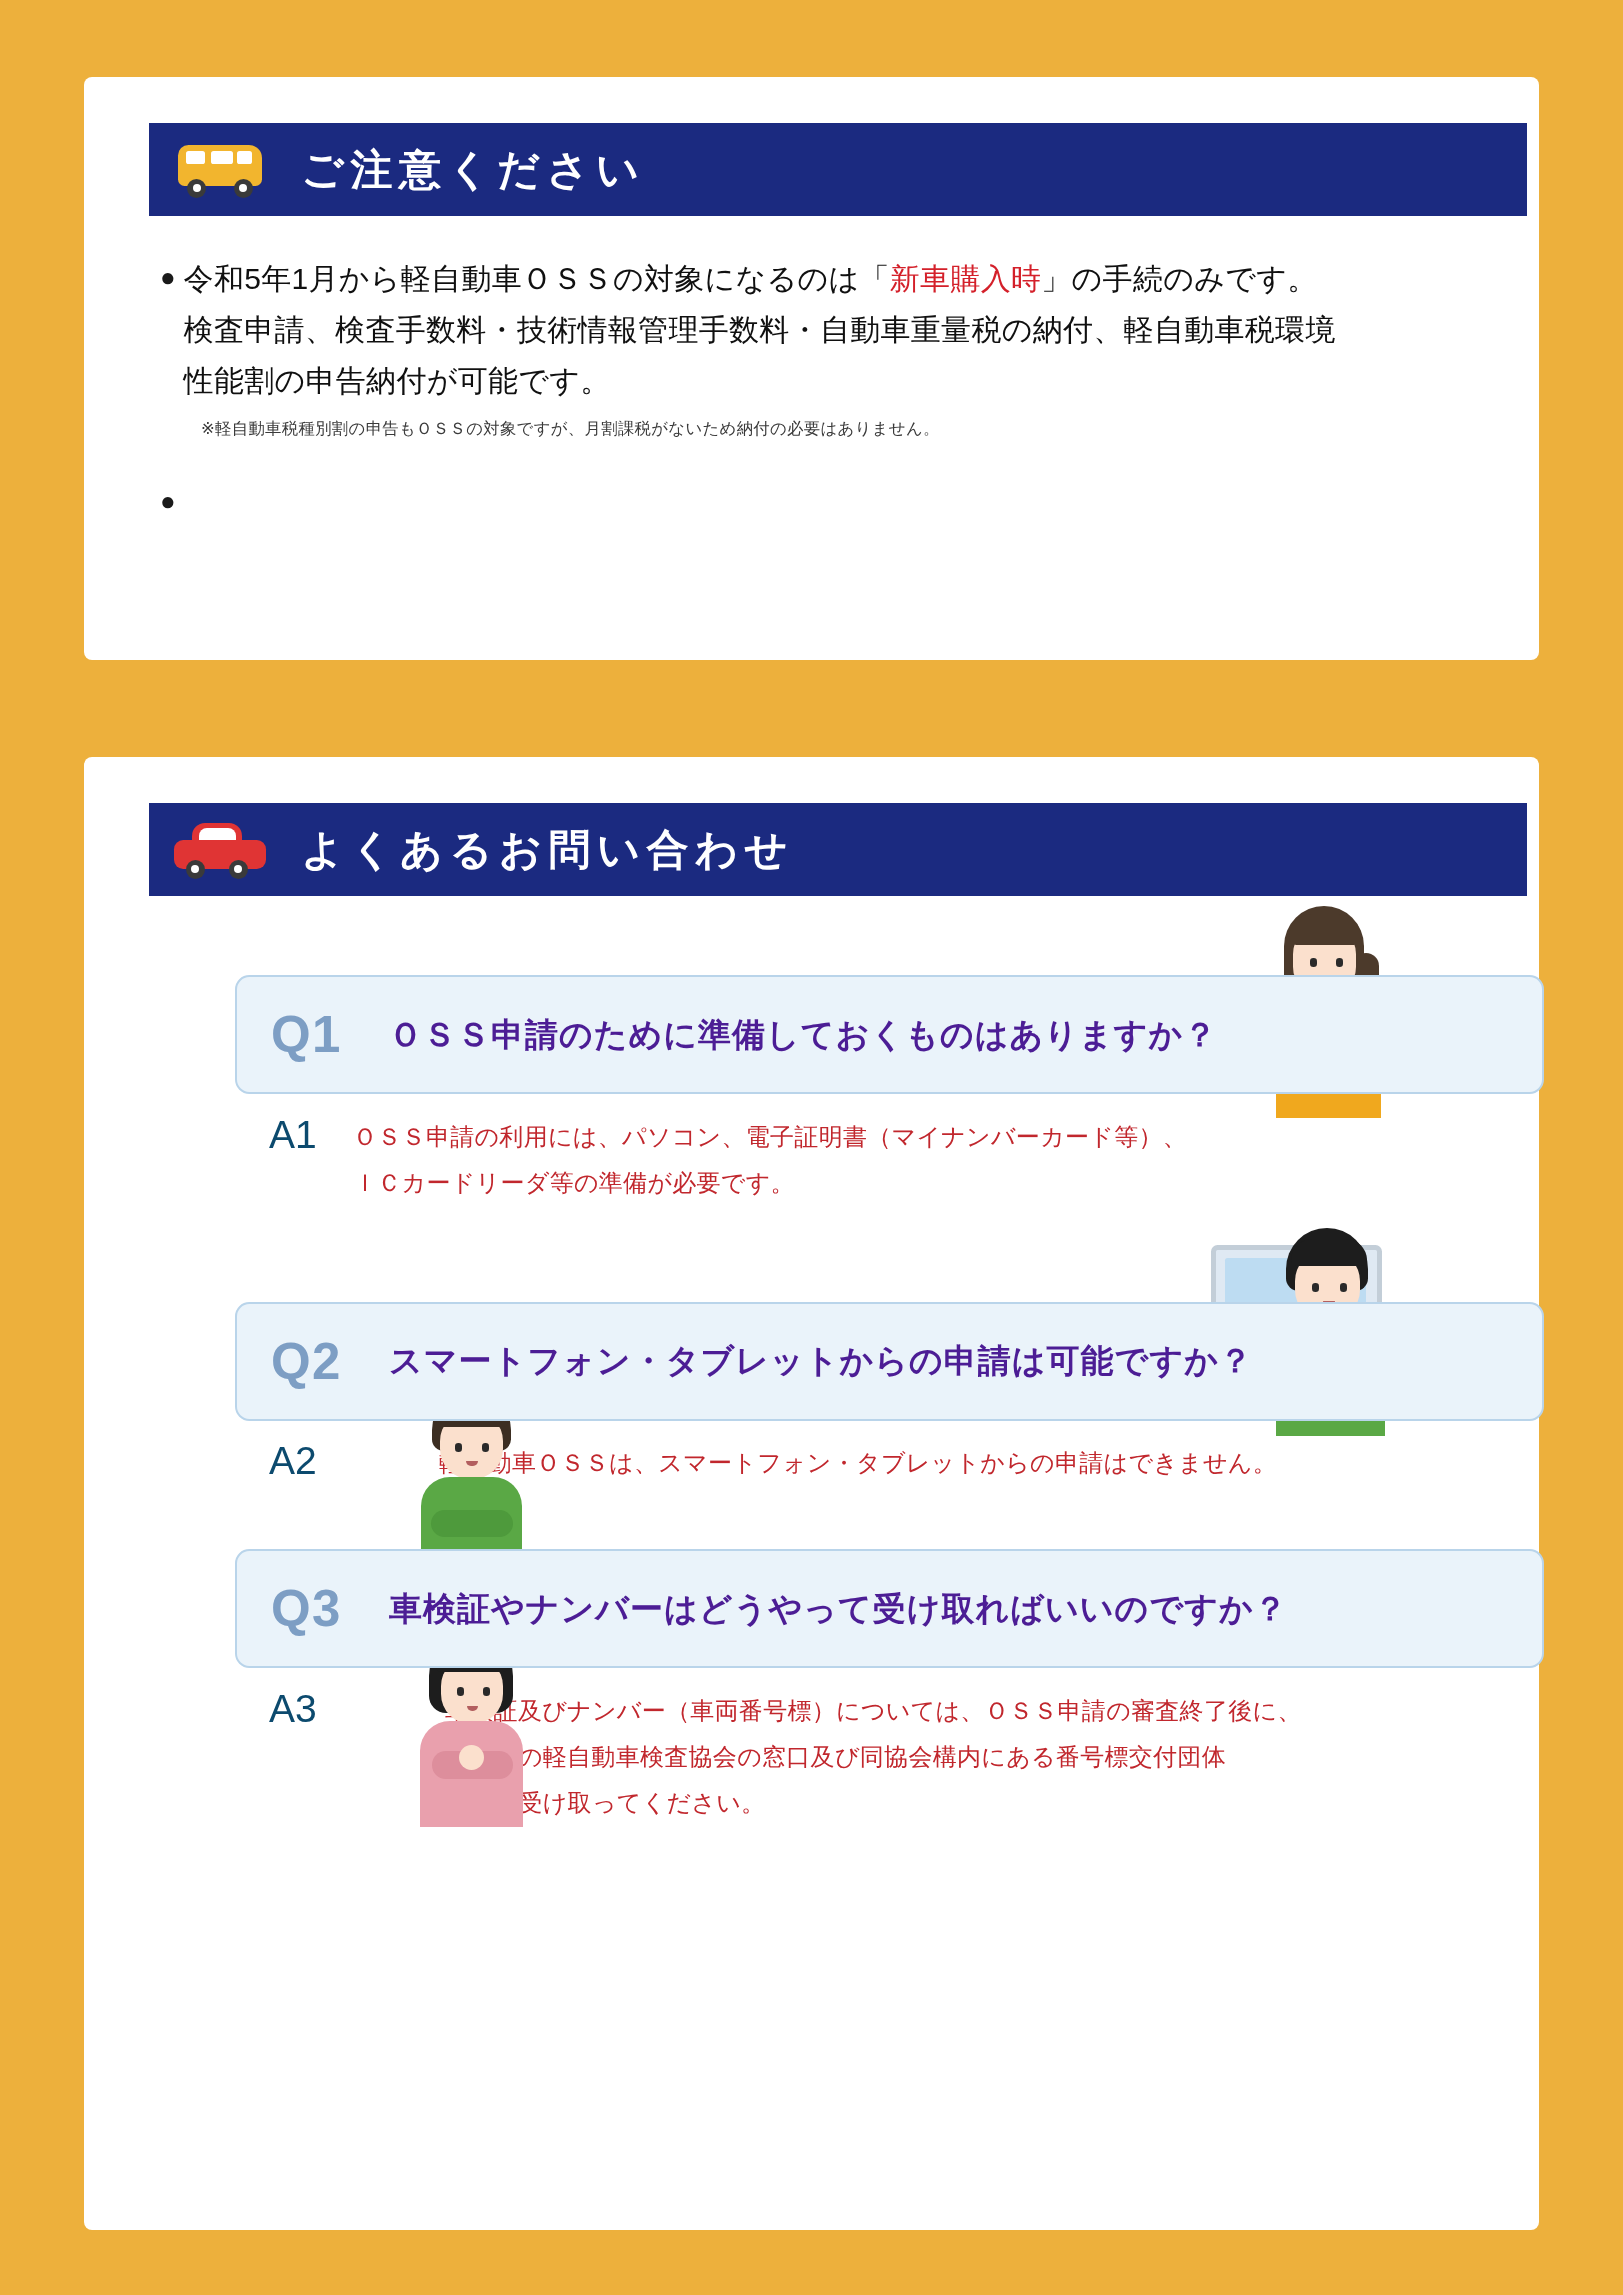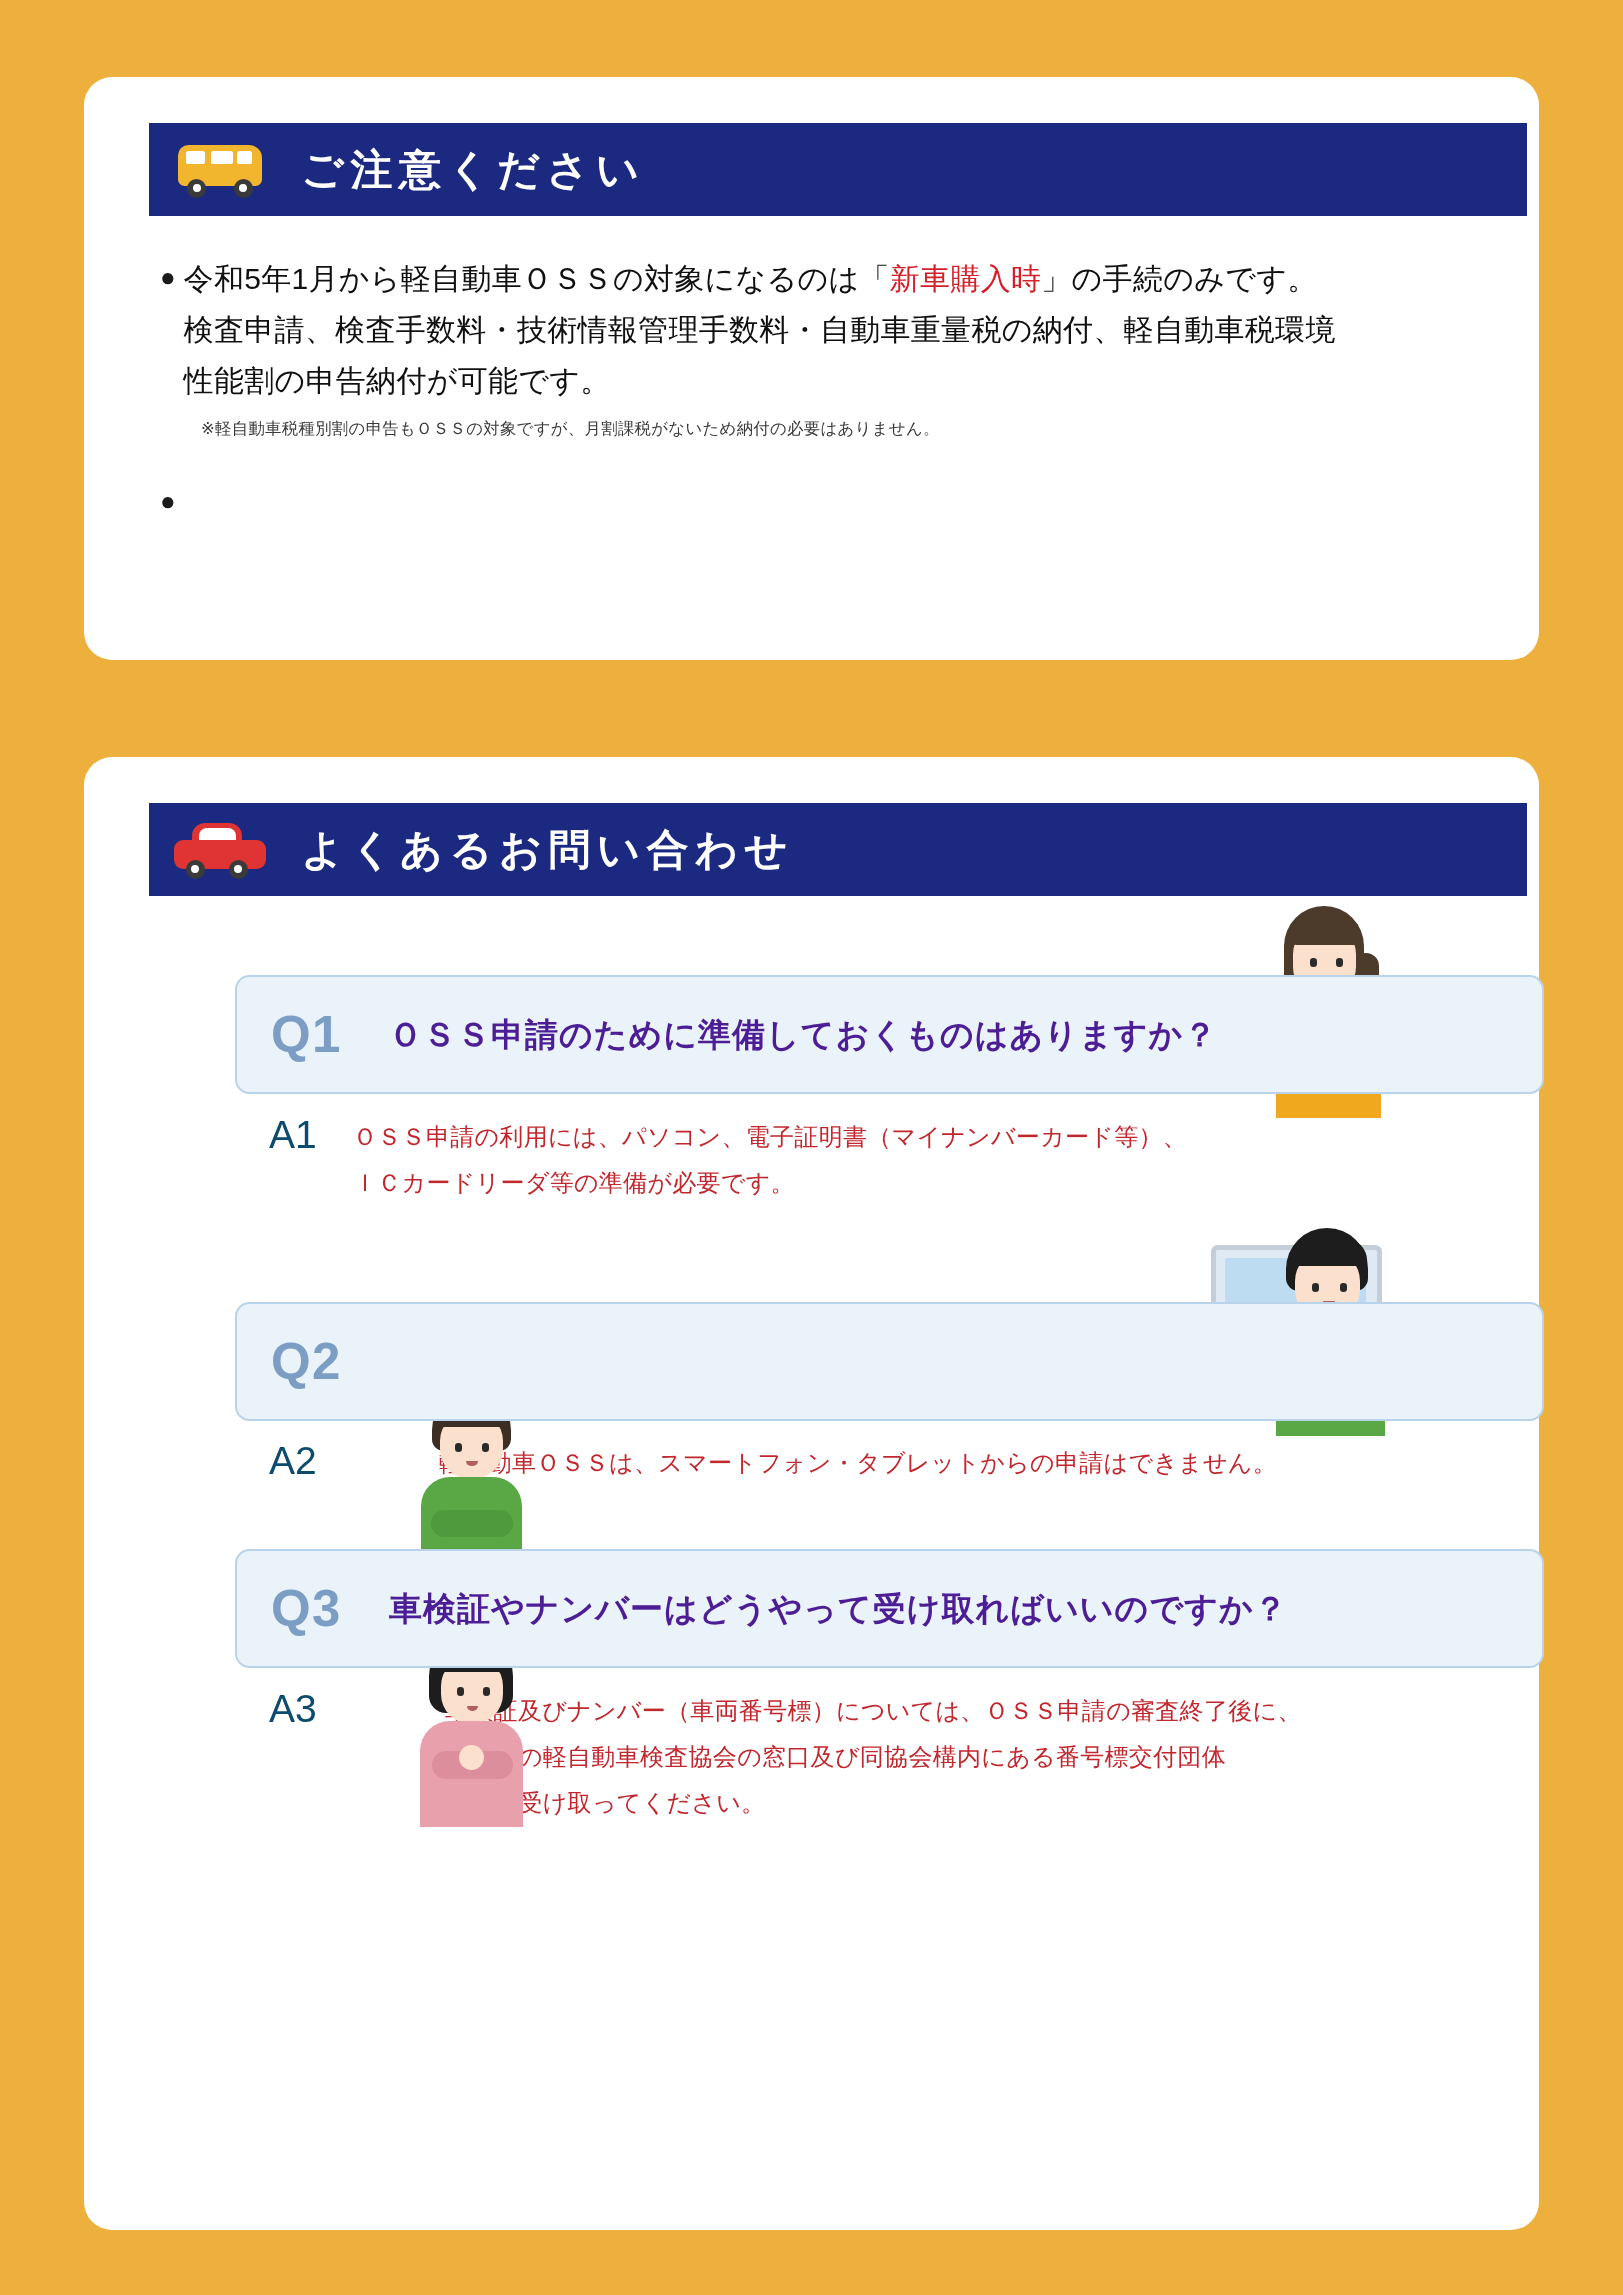--- a/index.html
+++ b/index.html
@@ -21,21 +21,21 @@
     left: 0; top: 0;
     width: 1623px;
     height: 2295px;
     box-sizing: border-box;
     padding: 77px 84px;
   }
 
   
   .card {
     background: #ffffff;
-    border-radius: 28px;
+    border-radius: 8px;
     box-sizing: border-box;
     position: relative;
   }
 
   .card-notice {
     height: 583px;
     padding: 46px 0 0 0;
   }
 
   .card-faq {
@@ -382,20 +382,21 @@
           <div class="br-fringe"></div>
           <div class="br-eye1"></div>
           <div class="br-eye2"></div>
           <div class="br-mouth"></div>
           <div class="br-body"></div>
           <div class="br-arms"></div>
           <div class="br-hand1"></div>
         </div>
         <div class="q-row">
           <div class="q-label">Q2</div>
+          <div class="q-text">スマートフォン・タブレットからの申請は可能ですか？</div>
         </div>
         <div class="a-row">
           <div class="a-label">A2</div>
           <div class="illu boy-l">
             <div class="bl-hair"></div>
             <div class="bl-face"></div>
             <div class="bl-fringe"></div>
             <div class="bl-eye1"></div>
             <div class="bl-eye2"></div>
             <div class="bl-mouth"></div>

